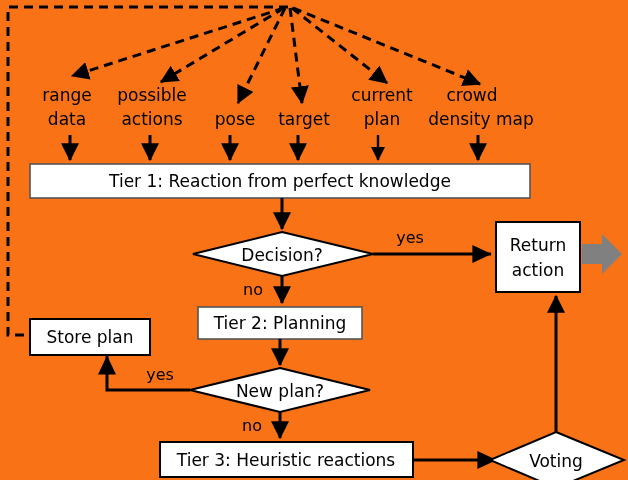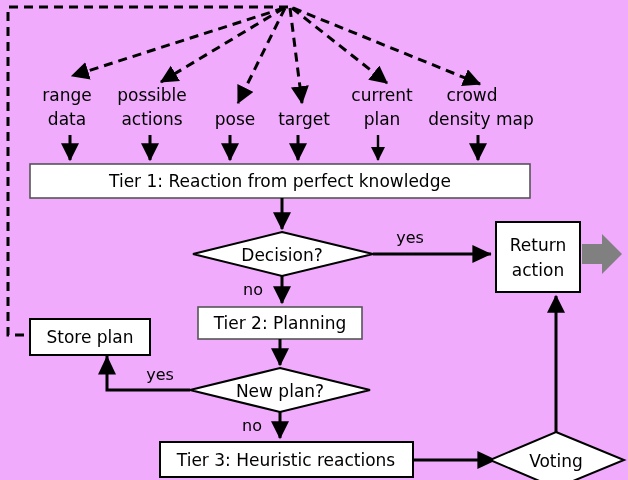--- a/index.html
+++ b/index.html
@@ -4,21 +4,21 @@
 <style>
   html, body {
     margin: 0;
     padding: 0;
     background: #ffffff;
   }
   #canvas {
     position: relative;
     width: 628px;
     height: 480px;
-    background: #f0abfc;
+    background: #f97316;
     overflow: hidden;
     font-family: "DejaVu Sans", sans-serif;
   }
   svg.layer {
     position: absolute;
     top: 0;
     left: 0;
     width: 628px;
     height: 480px;
   }

